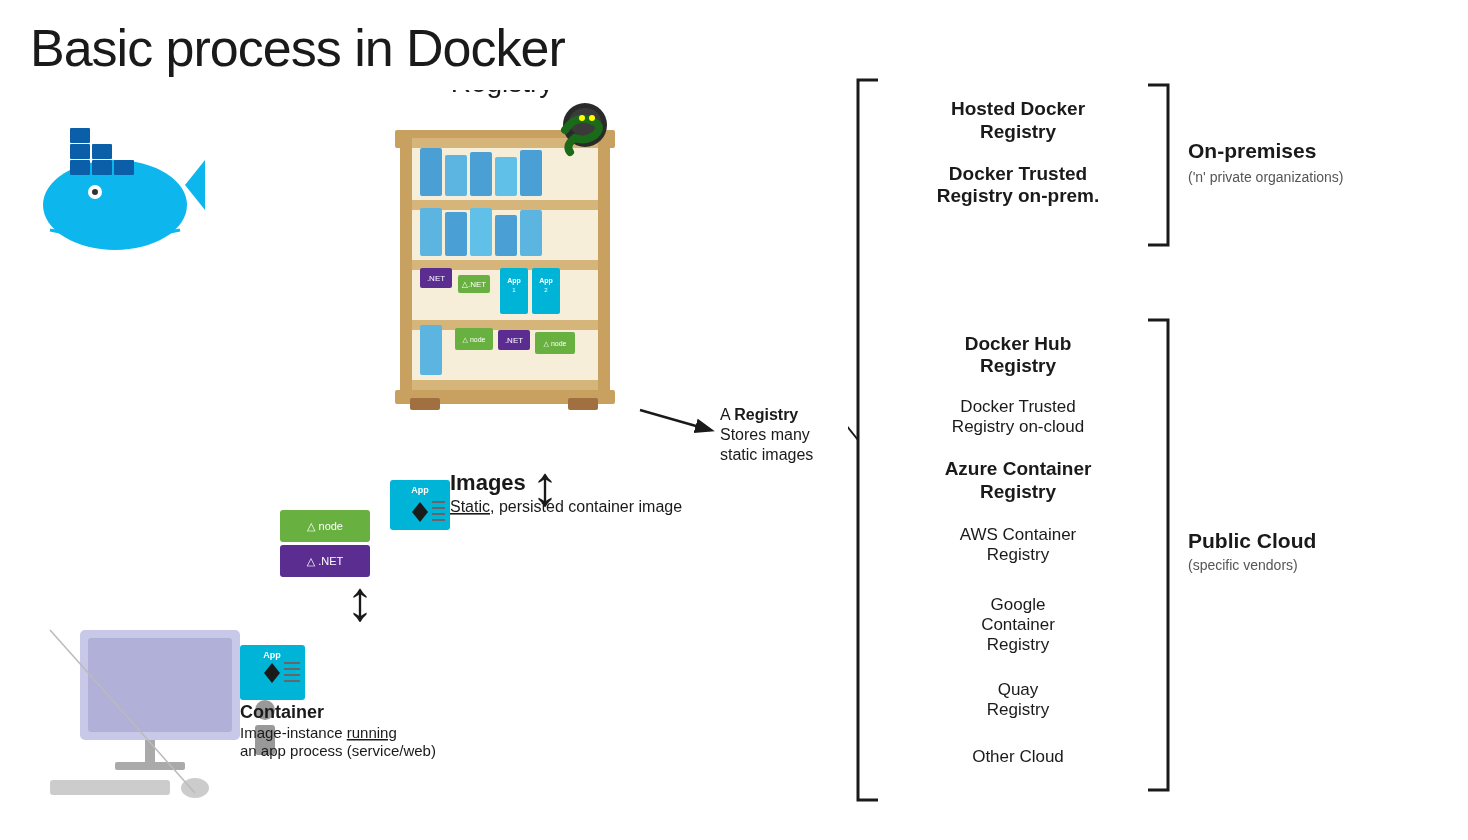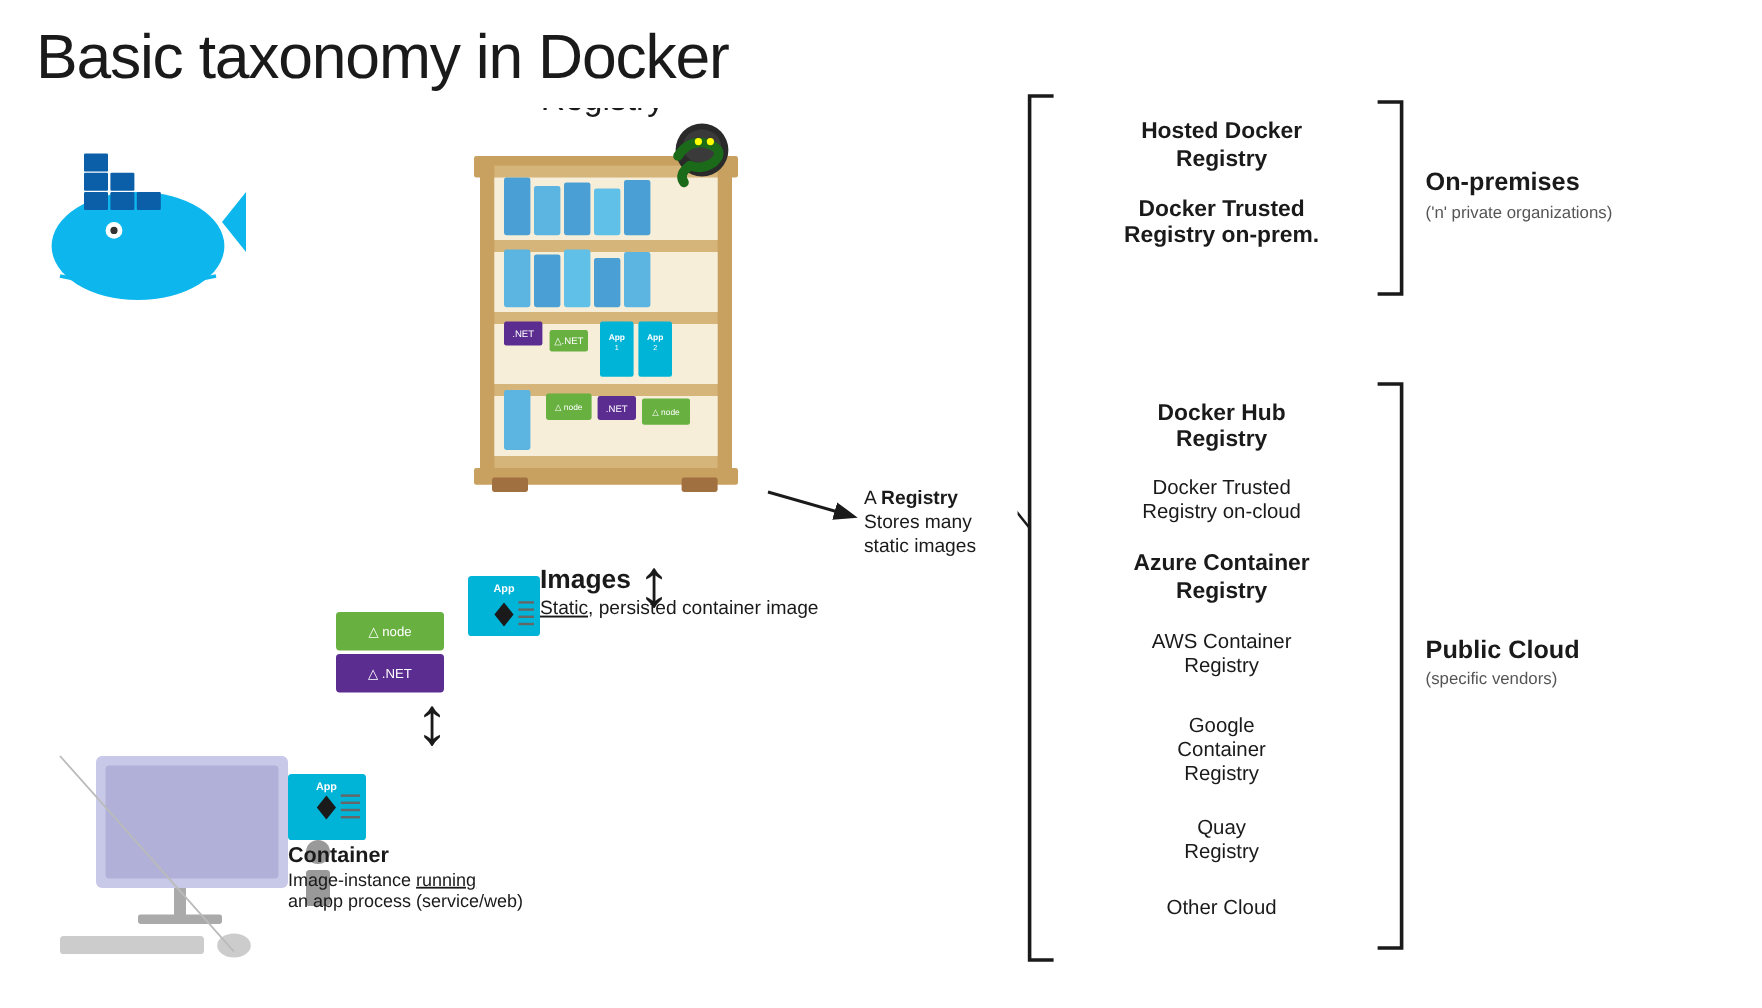--- a/index.html
+++ b/index.html
@@ -36,21 +36,21 @@
       position: absolute;
       top: 90px;
       left: 0;
       width: 870px;
       height: 740px;
     }
   </style>
 </head>
 <body>
 
-<h1 class="page-title">Basic taxonomy in Docker</h1>
+<h1 class="page-title">Basic process in Docker</h1>
 
 <svg class="diagram-svg" viewBox="0 0 870 740" xmlns="http://www.w3.org/2000/svg">
 
   <g transform="translate(30, 20)">
 
     <ellipse cx="85" cy="95" rx="72" ry="45" fill="#0db7ed"></ellipse>
 
     <polygon points="155,75 175,50 175,100" fill="#0db7ed"></polygon>
 
     <circle cx="65" cy="82" r="7" fill="white"></circle>

